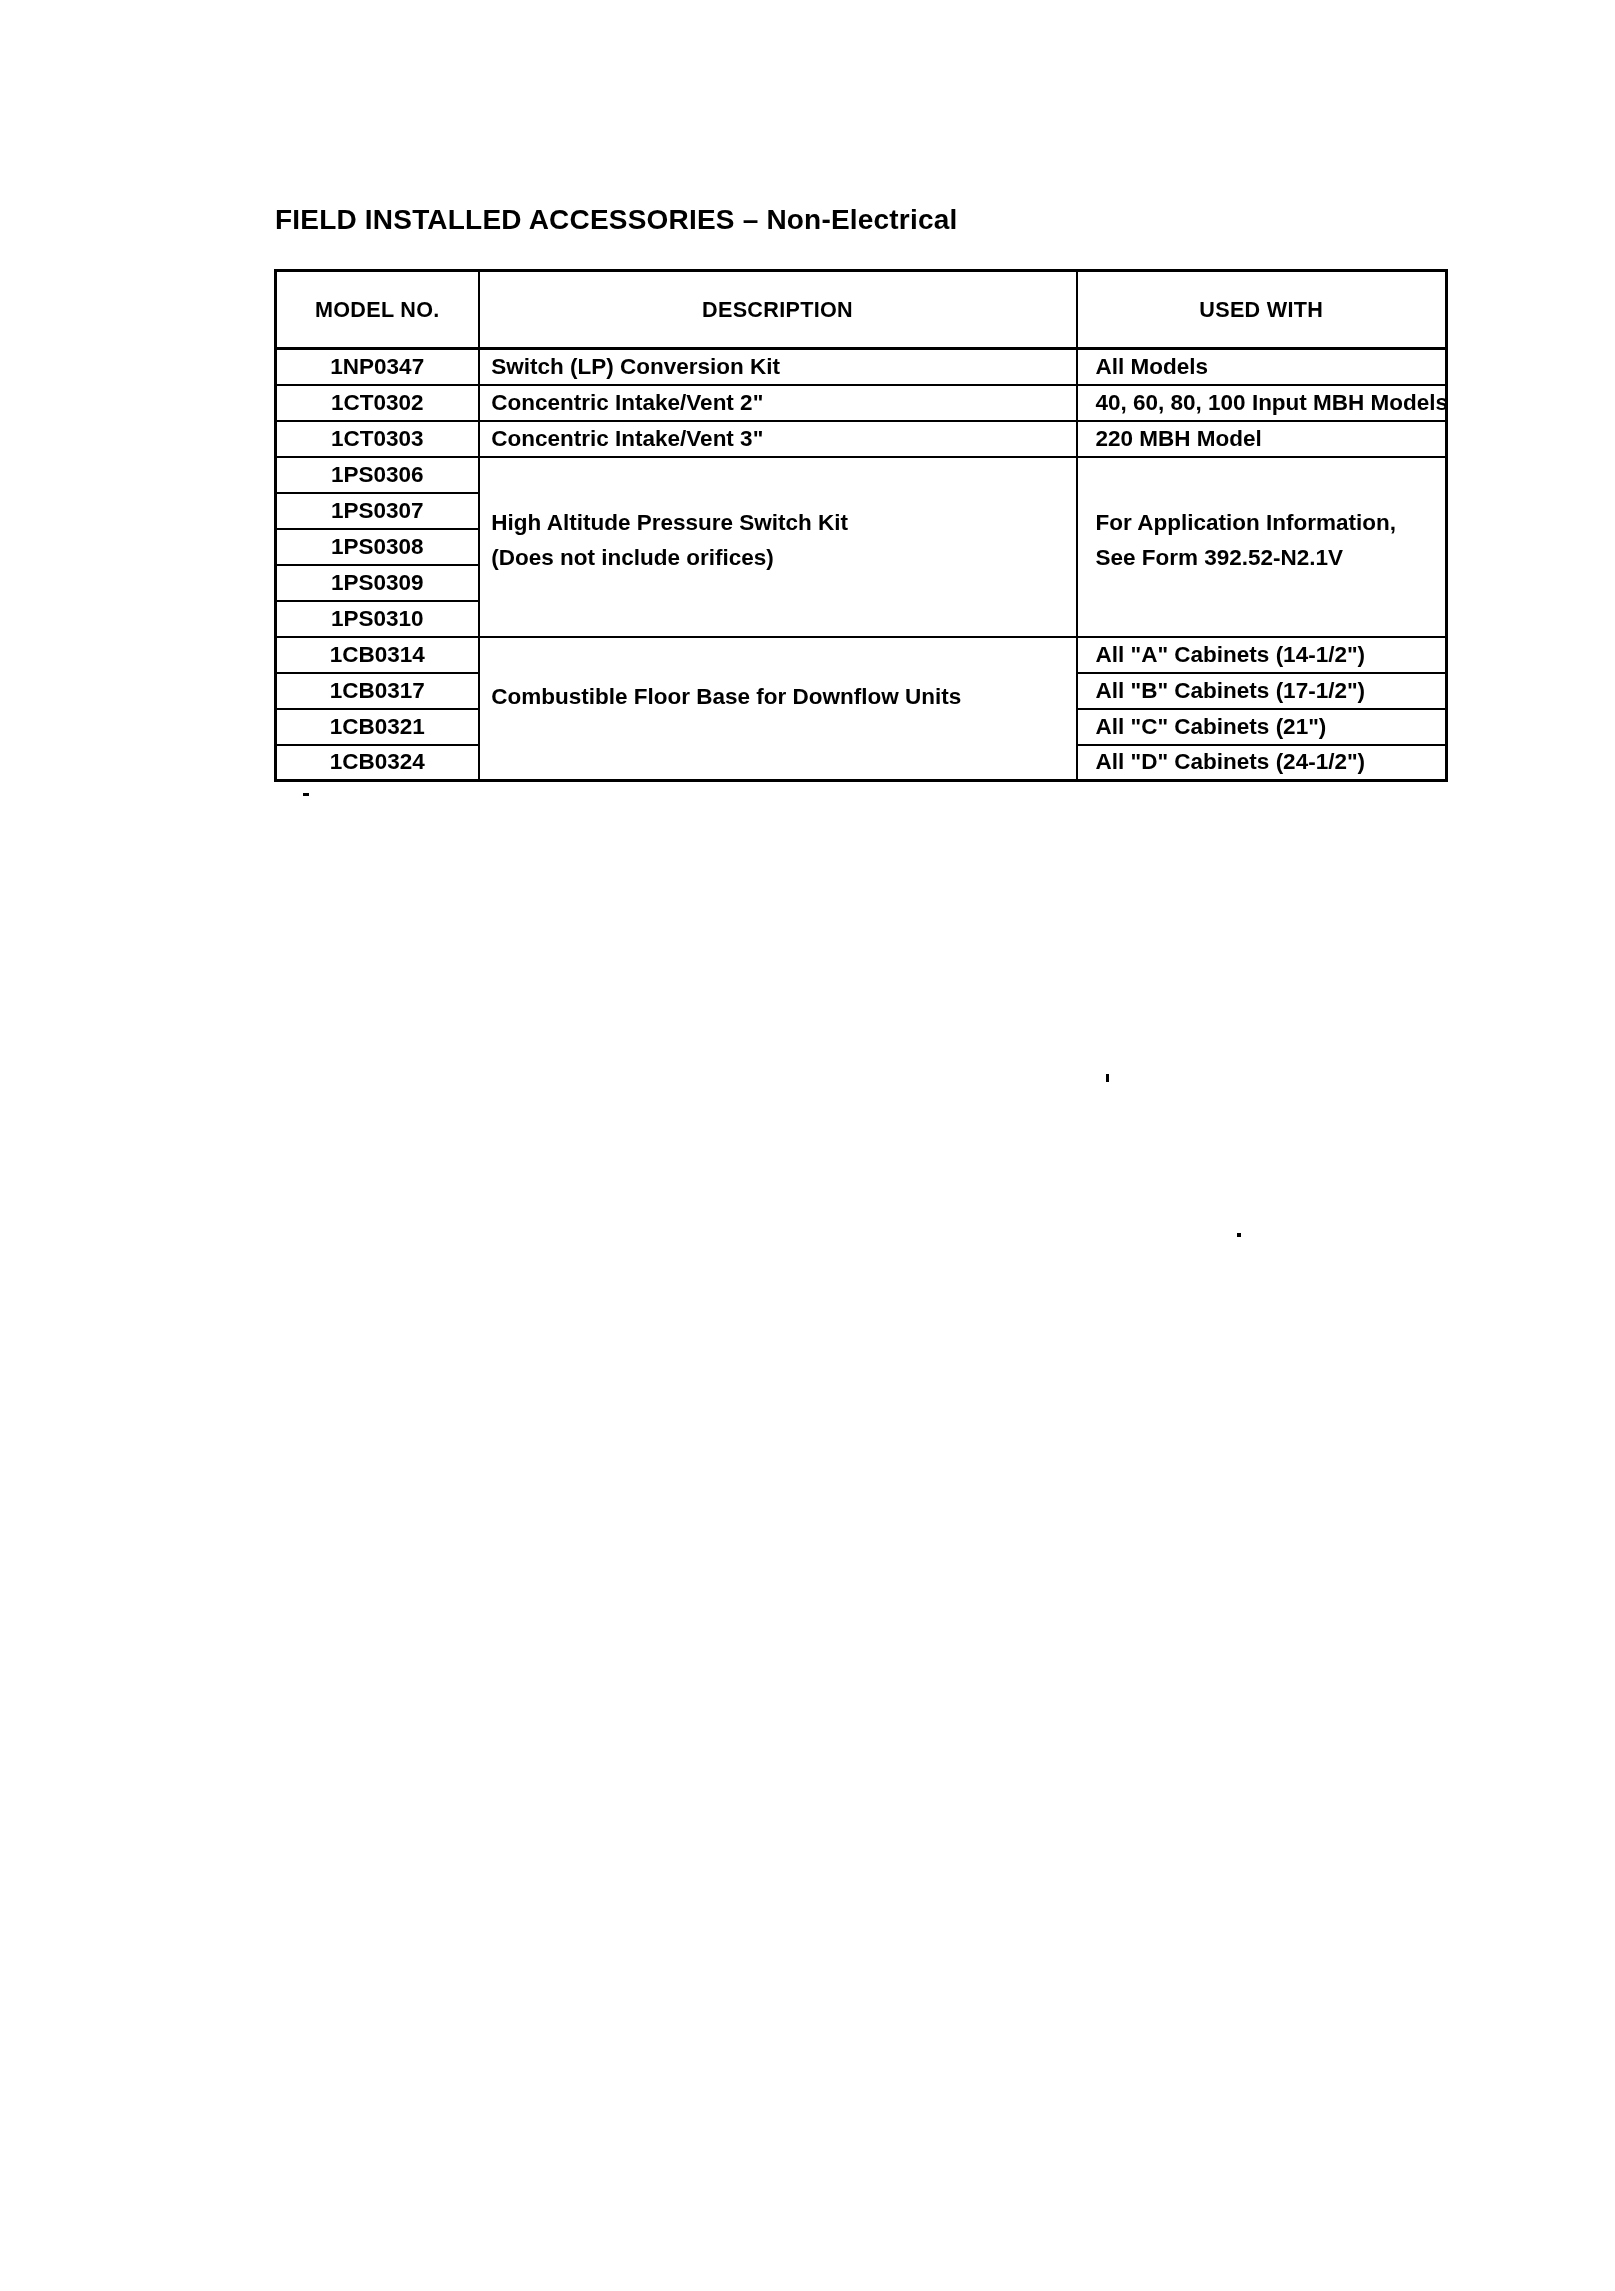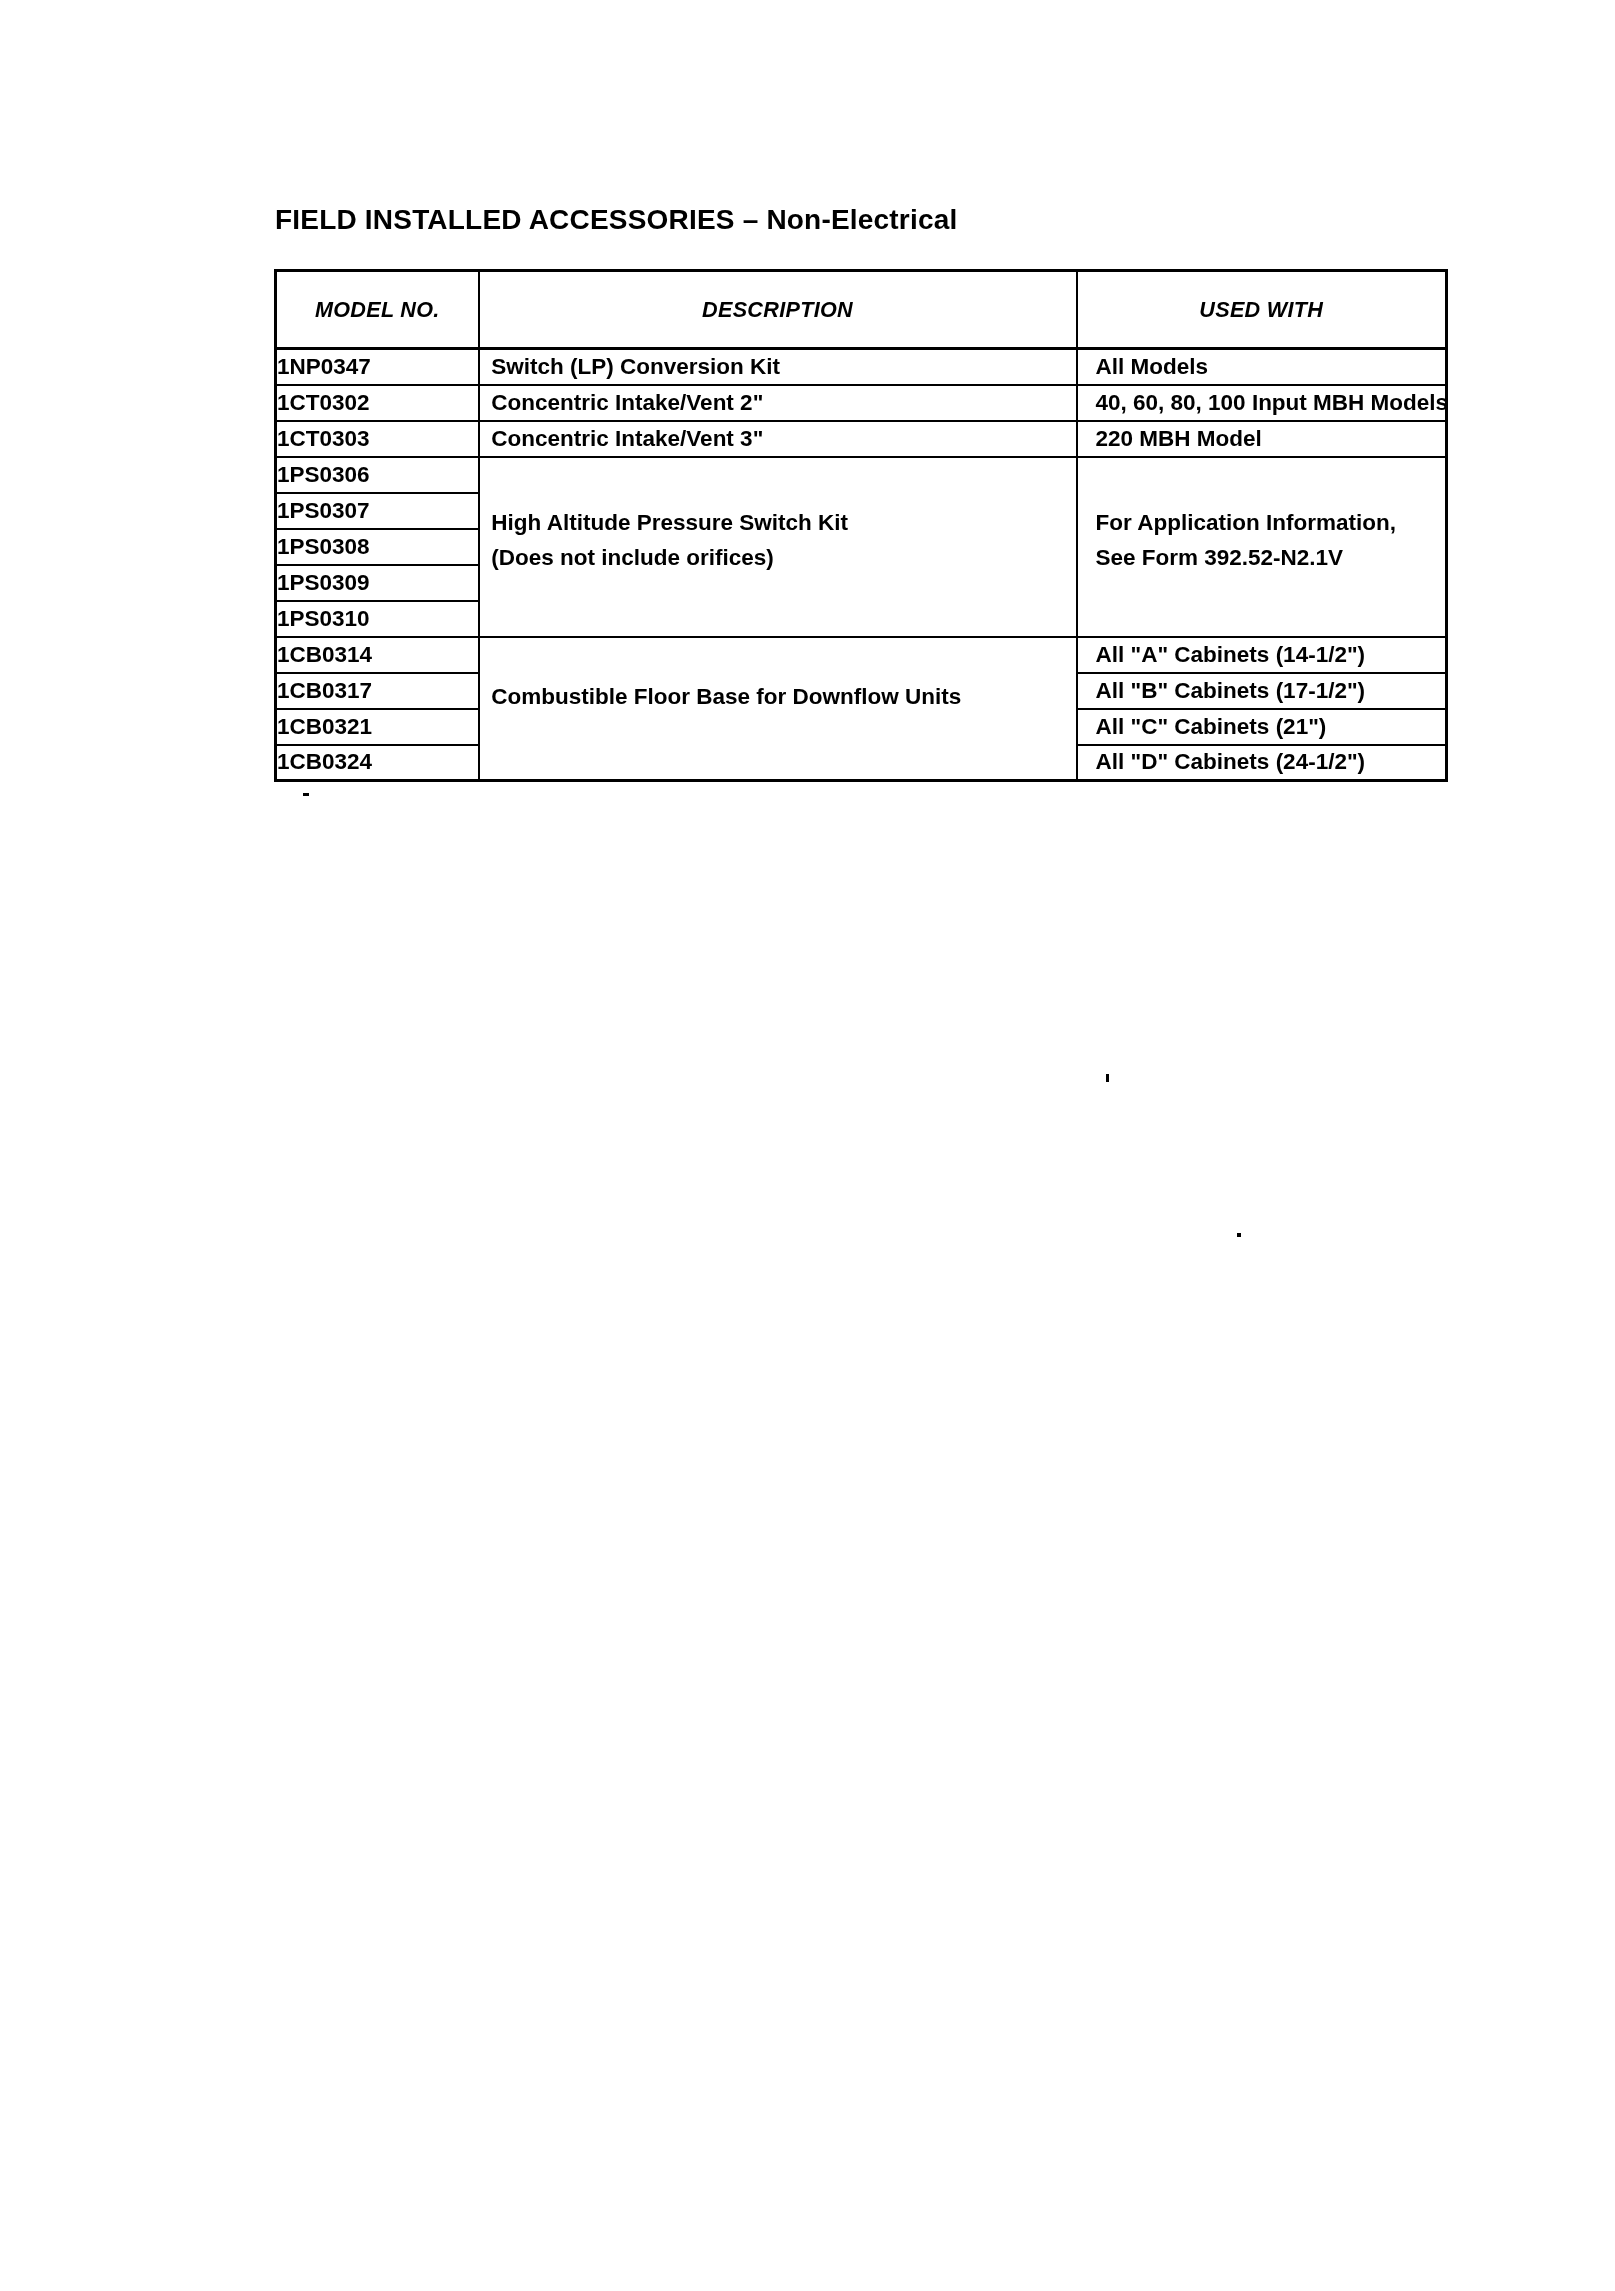--- a/index.html
+++ b/index.html
@@ -32,25 +32,24 @@
     border: 2.9px solid #000;
     font-weight: bold;
     overflow: hidden;
   }
   .acc thead th {
     height: 78px;
     font-size: 21.6px;
     text-align: center; vertical-align: middle;
     border-bottom: 3.9px solid #000;
     letter-spacing: 0.3px;
-    font-style: italic;
   }
   .acc td { height: 36px; font-size: 22.5px; vertical-align: middle; white-space: nowrap; }
 
-  td.model { text-align: left; }
+  td.model { text-align: center; }
   td.desc  { padding-left: 11.8px; }
   td.used  { padding-left: 18px; }
 
   td.merged { vertical-align: top; }
   td.ps-desc, td.ps-used { padding-top: 47px; }
   td.cb-desc { padding-top: 41px; margin-top: 16px; }
   .line { display: block; line-height: 35px; }
 
   .cab { display: inline-block; min-width: 171px; }
   .size { display: inline-block; }

